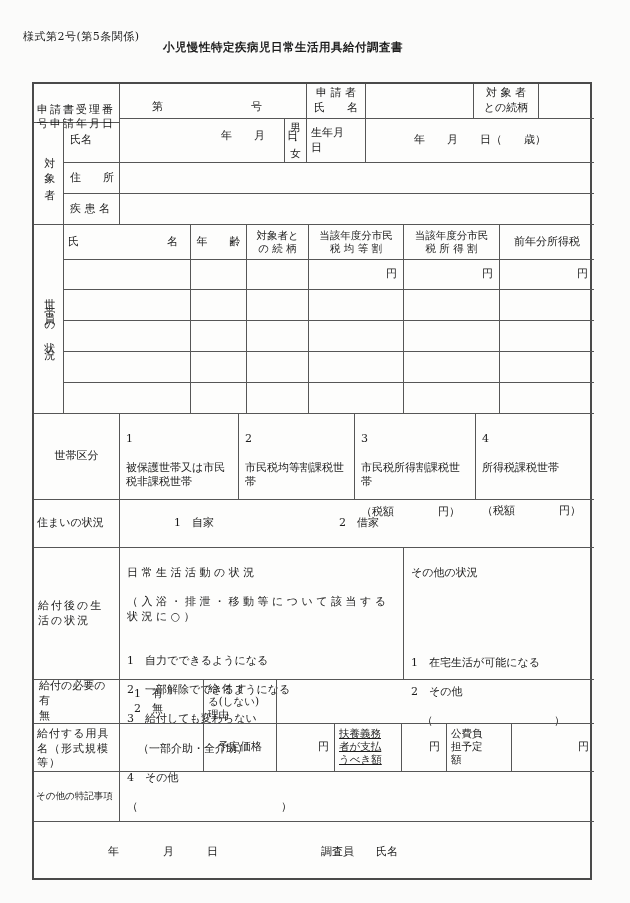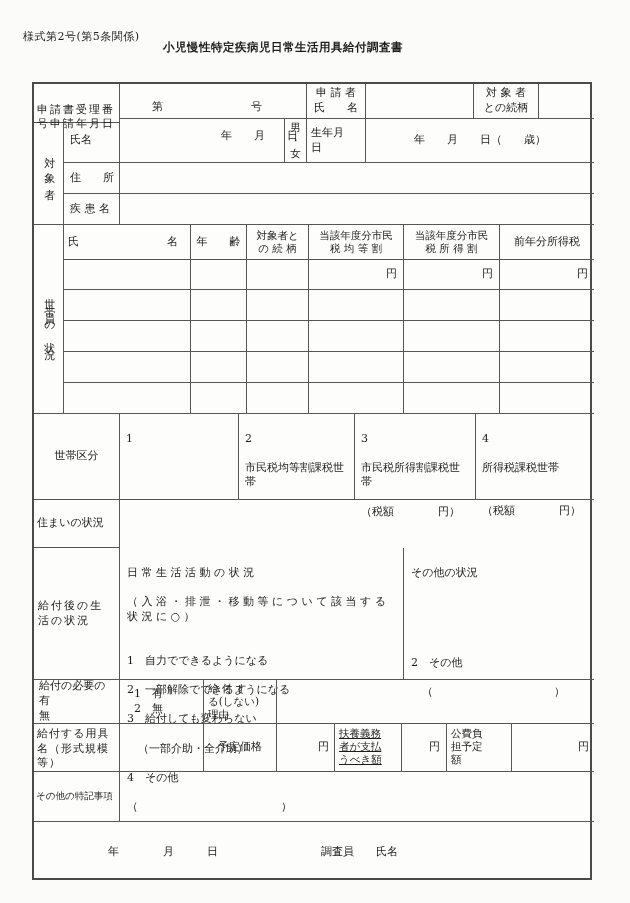--- a/index.html
+++ b/index.html
@@ -95,54 +95,60 @@
   <div class="cell" style="left:157px;top:176px;width:56px;height:30px;"></div>
   <div class="cell" style="left:213px;top:176px;width:62px;height:30px;"></div>
   <div class="cell vc right" style="left:275px;top:176px;width:95px;height:30px;padding-right:6px;">円</div>
   <div class="cell vc right" style="left:370px;top:176px;width:96px;height:30px;padding-right:6px;">円</div>
   <div class="cell vc right no-r" style="left:466px;top:176px;width:94px;height:30px;padding-right:6px;">円</div>
   <div id="household-blank-rows"></div>
 
   <div class="cell vc hc" style="left:0;top:330px;width:86px;height:86px;">世帯区分</div>
   <div class="cell opt" style="left:86px;top:330px;width:119px;height:86px;padding:3px 6px;">
     <div class="no">1</div>
+    <div>被保護世帯又は市民税非課税世帯</div>
   </div>
   <div class="cell opt" style="left:205px;top:330px;width:116px;height:86px;padding:3px 6px;">
     <div class="no">2</div>
     <div>市民税均等割課税世帯</div>
   </div>
   <div class="cell opt" style="left:321px;top:330px;width:121px;height:86px;padding:3px 6px;">
     <div class="no">3</div>
     <div>市民税所得割課税世帯</div>
     <div class="tax-line">（税額　　　　円）</div>
   </div>
   <div class="cell opt no-r" style="left:442px;top:330px;width:118px;height:86px;padding:3px 6px;">
     <div class="no">4</div>
     <div>所得税課税世帯</div>
     <div class="tax-gap">（税額　　　　円）</div>
   </div>
 
   <div class="cell vc" style="left:0;top:416px;width:86px;height:48px;padding-left:3px;">住まいの状況</div>
+  <div class="cell vc no-r" style="left:86px;top:416px;width:474px;height:48px;">
+    <span style="margin-left:50px;">1　自家</span>
+    <span style="margin-left:125px;">2　借家</span>
+  </div>
 
   <div class="cell vc ls2" style="left:0;top:464px;width:86px;height:132px;padding-left:4px;">給付後の生活の状況</div>
   <div class="cell" style="left:86px;top:464px;width:284px;height:132px;padding:3px 7px;">
     <div class="ls4" style="line-height:14.6px;">日常生活活動の状況</div>
     <div class="ls4" style="line-height:14.6px;">（入浴・排泄・移動等について該当する状況に○）</div>
     <div class="list">
       <div>1　自力でできるようになる</div>
       <div>2　一部解除でできるようになる</div>
       <div>3　給付しても変わらない</div>
       <div>　（一部介助・全介助）</div>
       <div>4　その他</div>
       <div>（　　　　　　　　　　　　　）</div>
     </div>
   </div>
   <div class="cell no-r" style="left:370px;top:464px;width:190px;height:132px;padding:3px 7px;">
     <div style="line-height:14.6px;">その他の状況</div>
     <div class="list" style="margin-top:46px;">
+      <div>1　在宅生活が可能になる</div>
       <div>2　その他</div>
       <div>　（　　　　　　　　　　　）</div>
     </div>
   </div>
 
   <div class="cell vc" style="left:0;top:596px;width:86px;height:44px;padding-left:5px;">給付の必要の
 有　　　　　無</div>
   <div class="cell vc" style="left:86px;top:596px;width:84px;height:44px;padding-left:14px;">1　有
 2　無</div>
   <div class="cell f105" style="left:170px;top:596px;width:73px;height:44px;padding:2px 4px;">給 付 す

